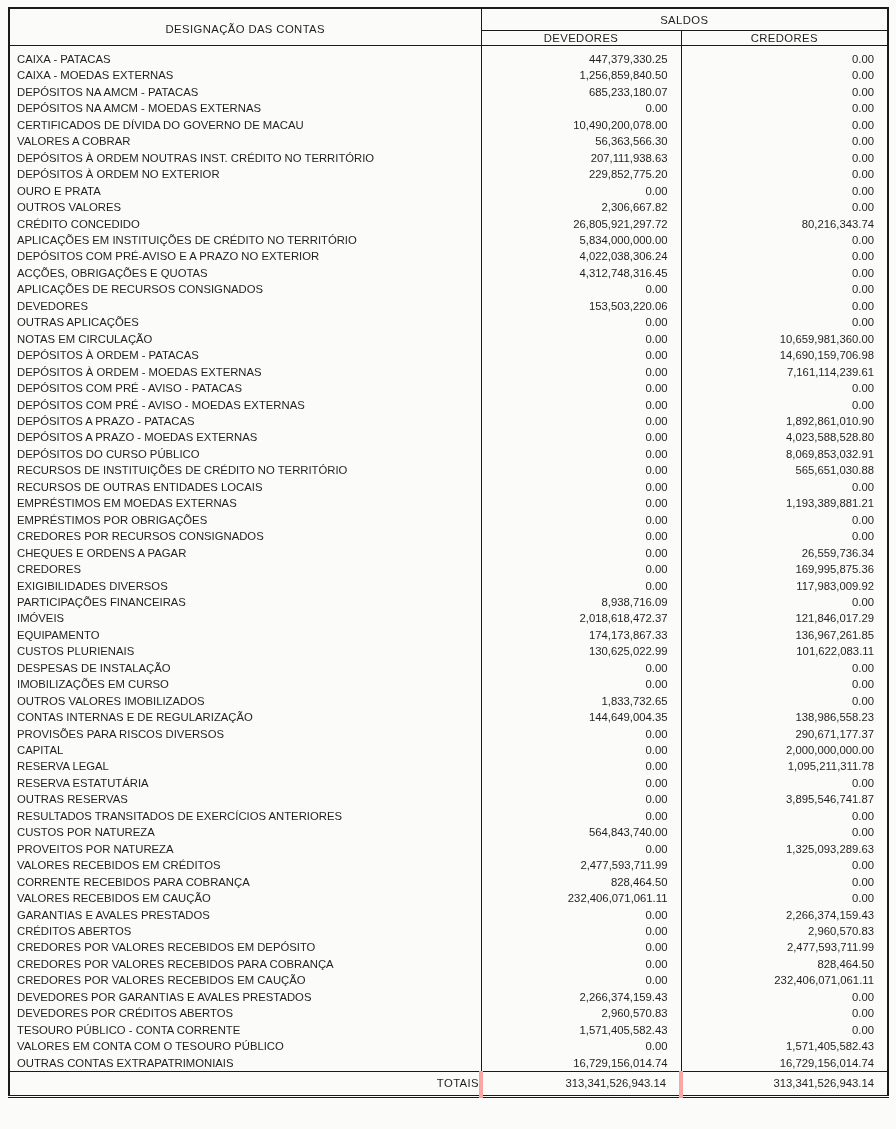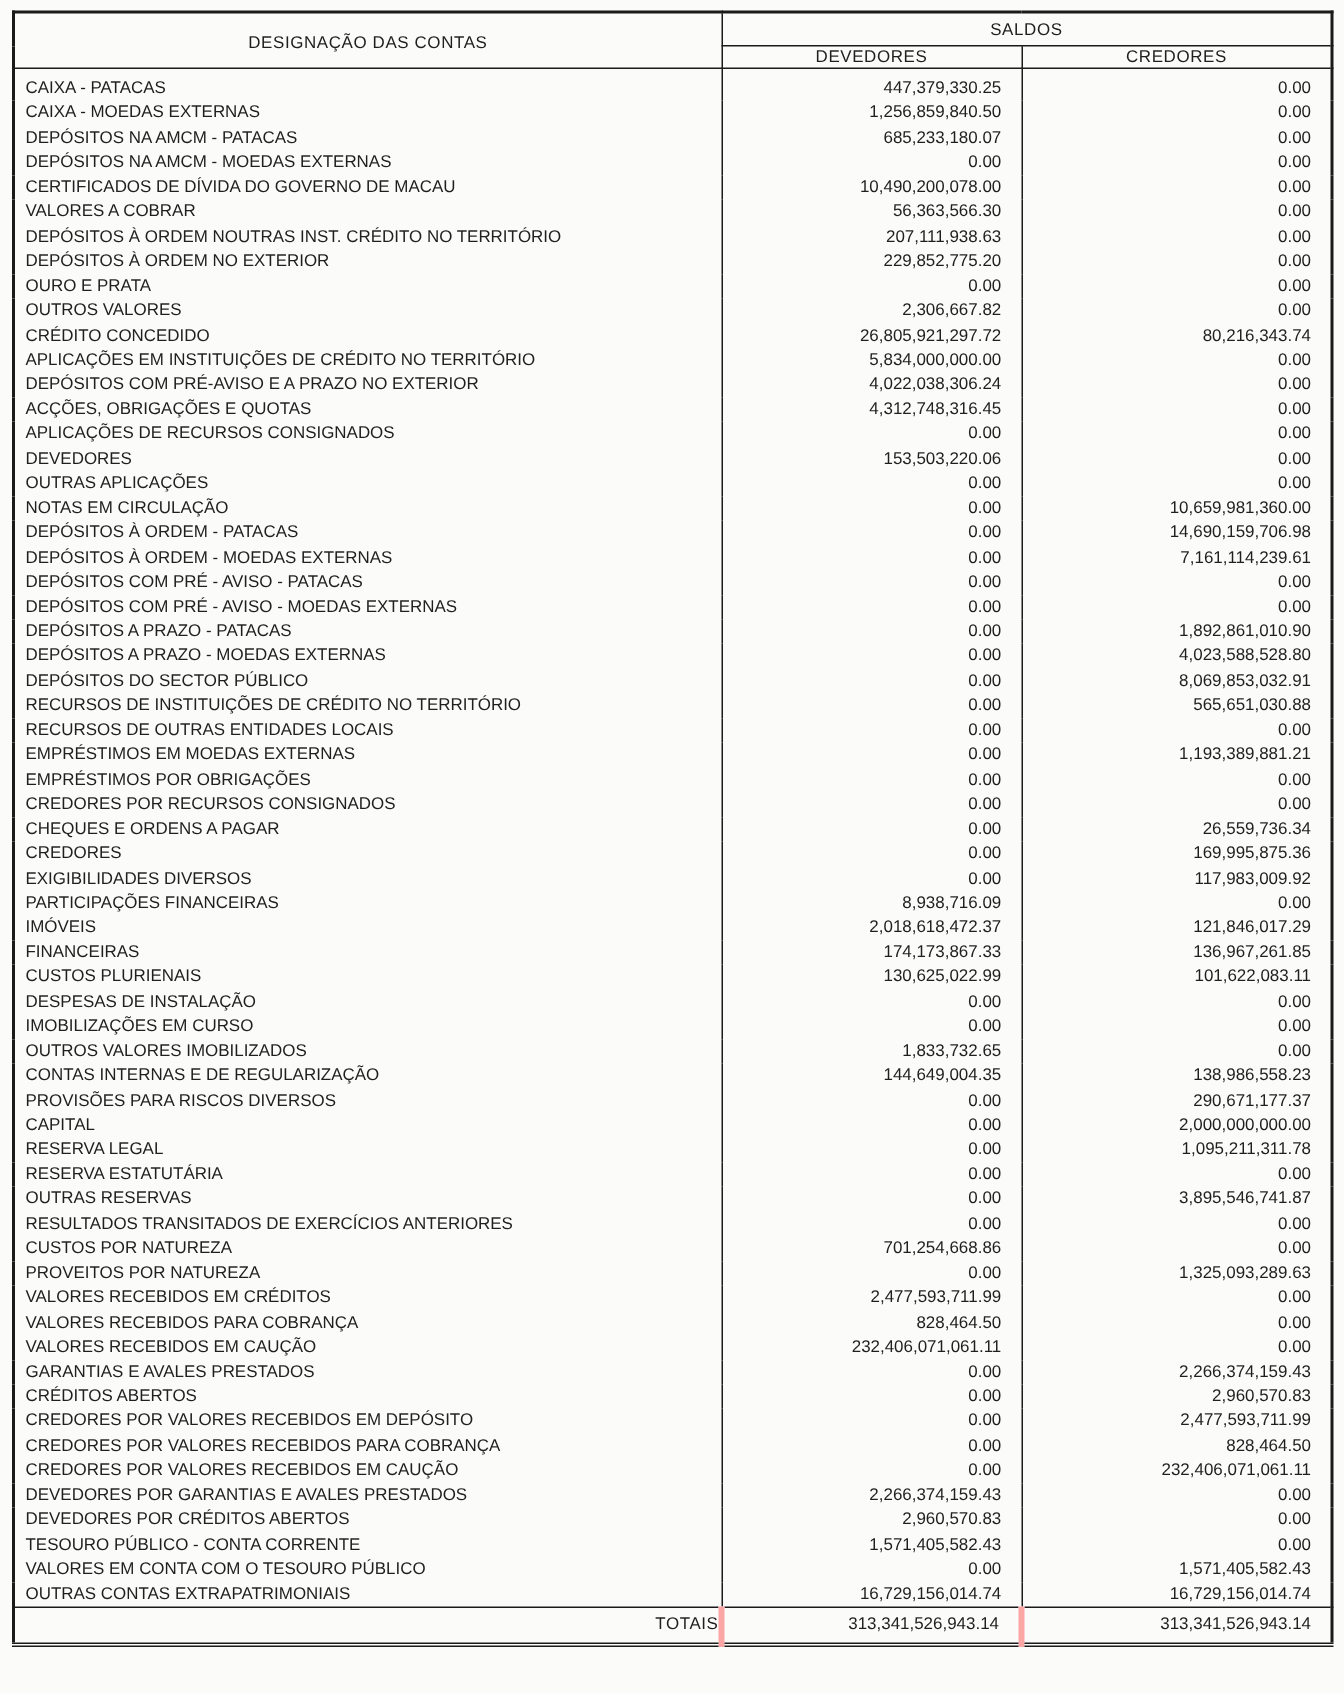--- a/index.html
+++ b/index.html
@@ -202,21 +202,21 @@
           <td class="acct">DEPÓSITOS A PRAZO - PATACAS</td>
           <td class="num">0.00</td>
           <td class="num">1,892,861,010.90</td>
         </tr>
         <tr>
           <td class="acct">DEPÓSITOS A PRAZO - MOEDAS EXTERNAS</td>
           <td class="num">0.00</td>
           <td class="num">4,023,588,528.80</td>
         </tr>
         <tr>
-          <td class="acct">DEPÓSITOS DO SECTOR PÚBLICO</td>
+          <td class="acct">DEPÓSITOS DO CURSO PÚBLICO</td>
           <td class="num">0.00</td>
           <td class="num">8,069,853,032.91</td>
         </tr>
         <tr>
           <td class="acct">RECURSOS DE INSTITUIÇÕES DE CRÉDITO NO TERRITÓRIO</td>
           <td class="num">0.00</td>
           <td class="num">565,651,030.88</td>
         </tr>
         <tr>
           <td class="acct">RECURSOS DE OUTRAS ENTIDADES LOCAIS</td>
@@ -257,21 +257,21 @@
           <td class="acct">PARTICIPAÇÕES FINANCEIRAS</td>
           <td class="num">8,938,716.09</td>
           <td class="num">0.00</td>
         </tr>
         <tr>
           <td class="acct">IMÓVEIS</td>
           <td class="num">2,018,618,472.37</td>
           <td class="num">121,846,017.29</td>
         </tr>
         <tr>
-          <td class="acct">FINANCEIRAS</td>
+          <td class="acct">EQUIPAMENTO</td>
           <td class="num">174,173,867.33</td>
           <td class="num">136,967,261.85</td>
         </tr>
         <tr>
           <td class="acct">CUSTOS PLURIENAIS</td>
           <td class="num">130,625,022.99</td>
           <td class="num">101,622,083.11</td>
         </tr>
         <tr>
           <td class="acct">DESPESAS DE INSTALAÇÃO</td>
@@ -318,35 +318,35 @@
           <td class="num">0.00</td>
           <td class="num">3,895,546,741.87</td>
         </tr>
         <tr>
           <td class="acct">RESULTADOS TRANSITADOS DE EXERCÍCIOS ANTERIORES</td>
           <td class="num">0.00</td>
           <td class="num">0.00</td>
         </tr>
         <tr>
           <td class="acct">CUSTOS POR NATUREZA</td>
-          <td class="num">701,254,668.86</td>
+          <td class="num">564,843,740.00</td>
           <td class="num">0.00</td>
         </tr>
         <tr>
           <td class="acct">PROVEITOS POR NATUREZA</td>
           <td class="num">0.00</td>
           <td class="num">1,325,093,289.63</td>
         </tr>
         <tr>
           <td class="acct">VALORES RECEBIDOS EM CRÉDITOS</td>
           <td class="num">2,477,593,711.99</td>
           <td class="num">0.00</td>
         </tr>
         <tr>
-          <td class="acct">VALORES RECEBIDOS PARA COBRANÇA</td>
+          <td class="acct">CORRENTE RECEBIDOS PARA COBRANÇA</td>
           <td class="num">828,464.50</td>
           <td class="num">0.00</td>
         </tr>
         <tr>
           <td class="acct">VALORES RECEBIDOS EM CAUÇÃO</td>
           <td class="num">232,406,071,061.11</td>
           <td class="num">0.00</td>
         </tr>
         <tr>
           <td class="acct">GARANTIAS E AVALES PRESTADOS</td>

